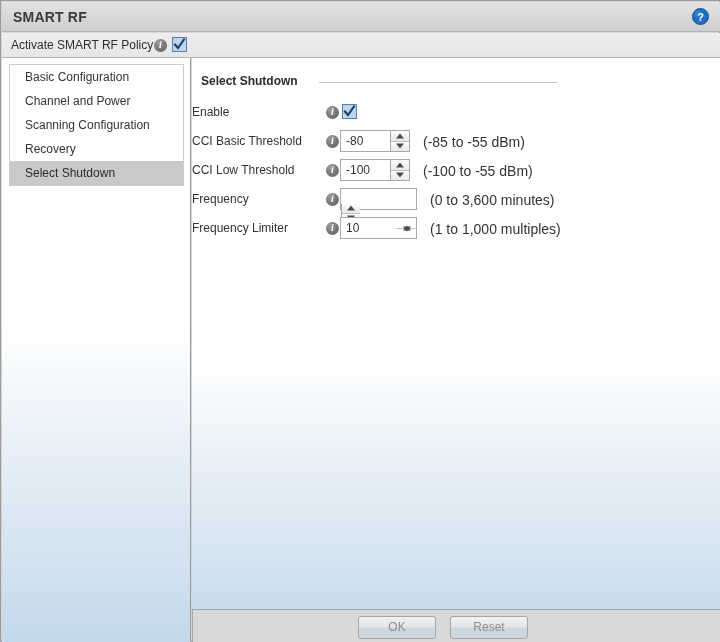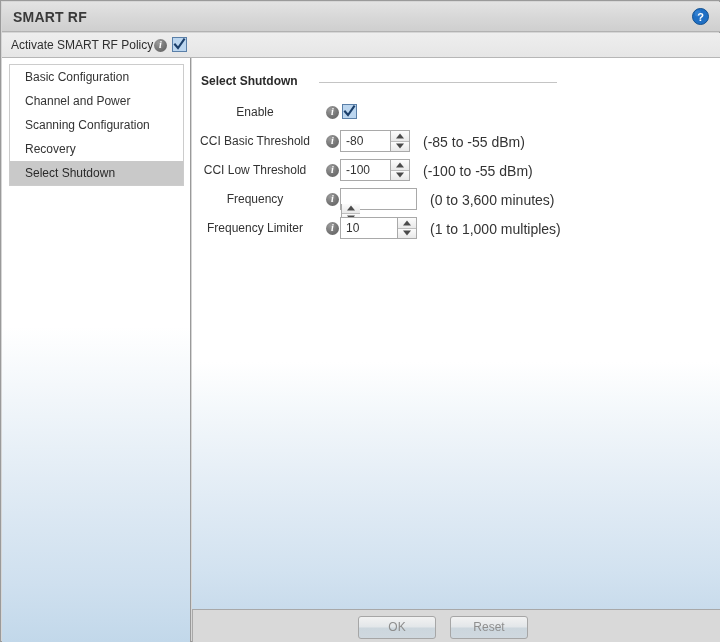--- a/index.html
+++ b/index.html
@@ -181,21 +181,21 @@
     width: 528px;
   }
   .form-row {
     position: relative;
     height: 29px;
   }
   .row-label {
     position: absolute;
     left: 0; top: 5px;
     width: 126px;
-    text-align: center;
+    text-align: left;
     font-size: 12px;
     color: #333333;
     white-space: nowrap;
   }
   .row-info {
     position: absolute;
     left: 134px; top: 6px;
   }
   .row-check {
     position: absolute;
@@ -398,21 +398,21 @@
                 <span class="tri"></span>
               </div>
           </div>
         </div>
         <div class="row-hint" style="left:238px;">(0 to 3,600 minutes)</div>
       </div>
 
       <div class="form-row">
         <div class="row-label">Frequency Limiter</div>
         <span class="row-info info-icon"></span>
-        <div class="spinner" style="width:77px;">
+        <div class="spinner" style="width:77px;align-items:center;">
           <div class="sp-value">10</div>
           <div class="sp-buttons">
             <div class="sp-btn sp-up">
                 <span class="tri"></span>
               </div>
             <div class="sp-btn sp-down">
                 <span class="tri"></span>
               </div>
           </div>
         </div>

